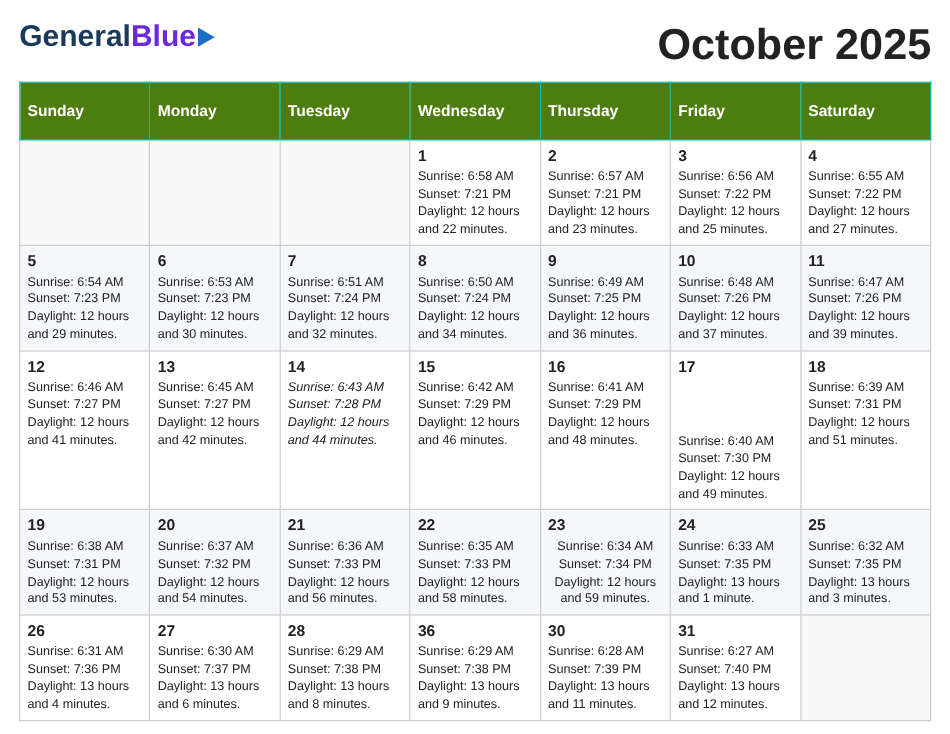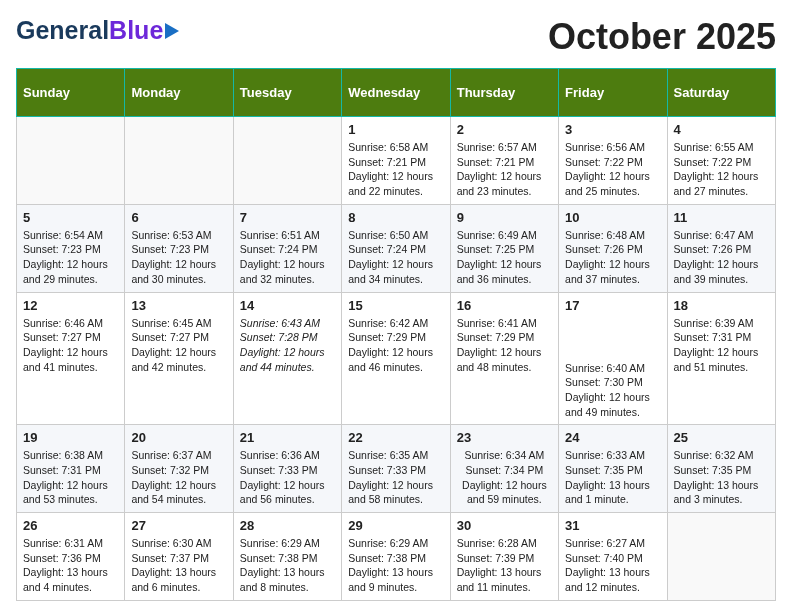--- a/index.html
+++ b/index.html
@@ -321,21 +321,21 @@
 and 6 minutes.</div>
         </td>
         <td>
           <span class="day-number">28</span>
           <div class="day-info" style="white-space: pre-line;">Sunrise: 6:29 AM
 Sunset: 7:38 PM
 Daylight: 13 hours
 and 8 minutes.</div>
         </td>
         <td>
-          <span class="day-number">29</span>
+          <span class="day-number">36</span>
           <div class="day-info" style="white-space: pre-line;">Sunrise: 6:29 AM
 Sunset: 7:38 PM
 Daylight: 13 hours
 and 9 minutes.</div>
         </td>
         <td>
           <span class="day-number">30</span>
           <div class="day-info" style="white-space: pre-line;">Sunrise: 6:28 AM
 Sunset: 7:39 PM
 Daylight: 13 hours

